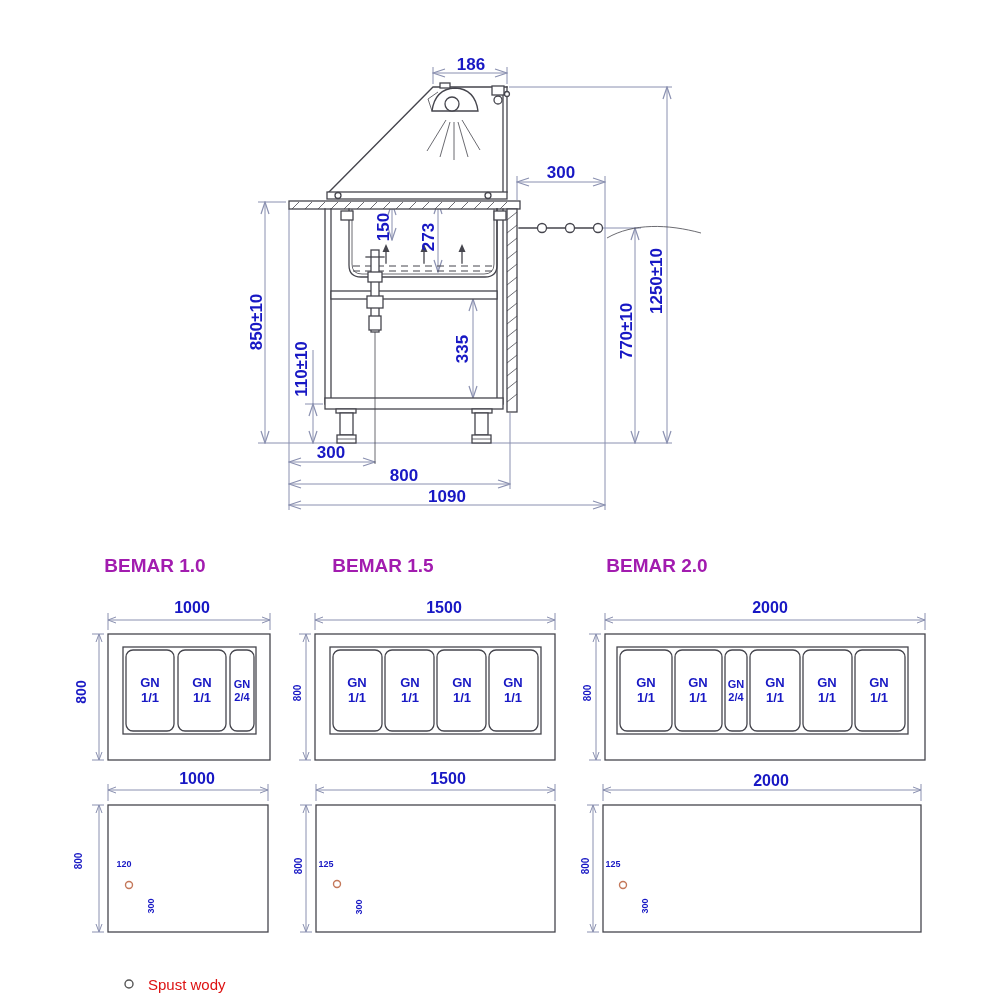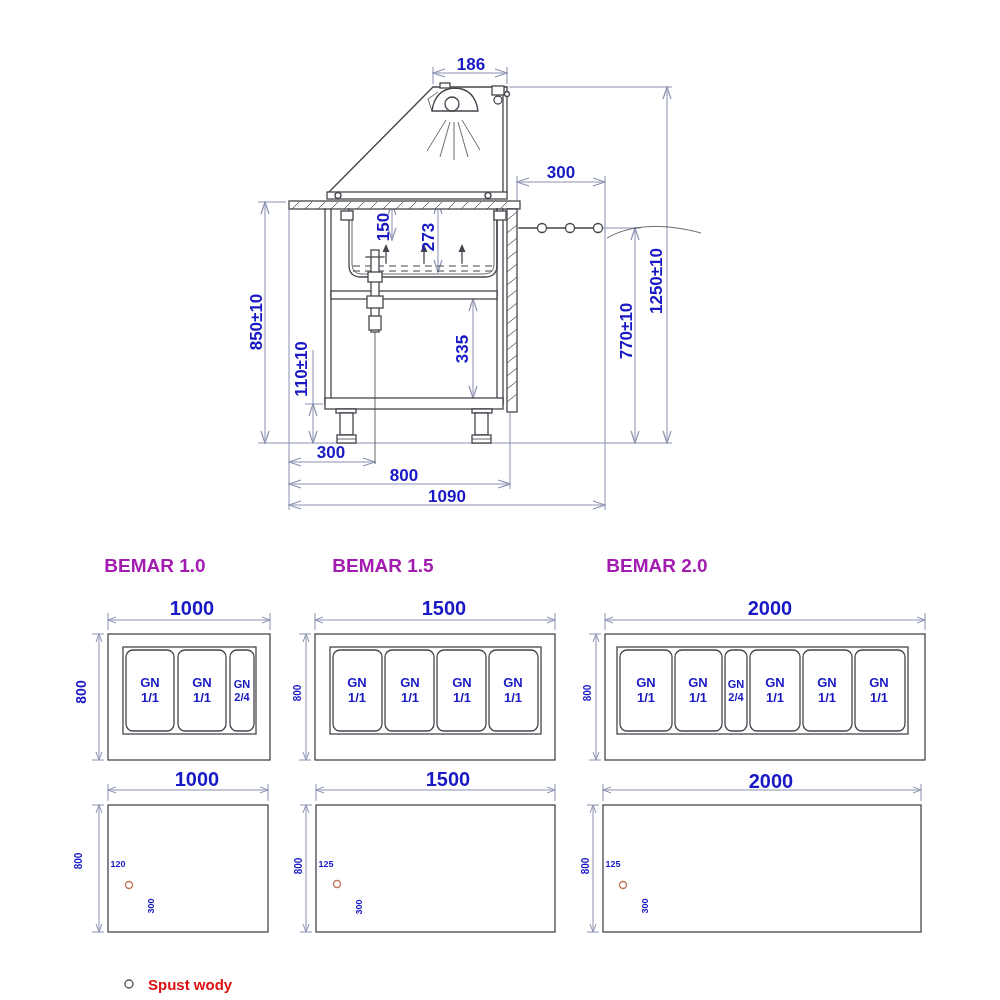--- a/index.html
+++ b/index.html
@@ -2,27 +2,27 @@
 <html><head>
 <meta charset="utf-8">
 <style>
   html,body{margin:0;padding:0;background:#fff}
   .page{position:relative;width:1000px;height:1000px;background:#fff;overflow:hidden;
         font-family:"Liberation Sans",sans-serif}
   svg{position:absolute;left:0;top:0}
   .lbl{position:absolute;font-weight:bold;color:#1818c4;transform:translate(-50%,-50%);
        white-space:nowrap;line-height:1}
   .rot{transform:translate(-50%,-50%) rotate(-90deg)}
-  .f17{font-size:17px}.f16{font-size:20px}.f14{font-size:14px}.f10{font-size:10px}.f9{font-size:9px}
+  .f17{font-size:17px}.f16{font-size:16px}.f14{font-size:14px}.f10{font-size:10px}.f9{font-size:9px}
   .title{font-size:30px;color:#1111cc;letter-spacing:.5px}
   .mtitle{font-size:19px;color:#a21caf}
   .gn{position:absolute;display:flex;flex-direction:column;align-items:center;
       transform:translate(-50%,-50%);font-weight:bold;color:#1818c4;font-size:13px;line-height:1.15}
   .gnsm{font-size:11px}
-  .legend-label{position:absolute;transform:translateY(-50%);color:#dd1111;font-weight:bold;font-size:15px;white-space:nowrap}
+  .legend-label{position:absolute;transform:translateY(-50%);color:#dd1111;font-weight:normal;font-size:15px;white-space:nowrap}
   
   .o{stroke:#45454d;stroke-width:1.3;fill:none;stroke-linecap:square}
   .of{stroke:#45454d;stroke-width:1.3;fill:#fff}
   .th{stroke:#45454d;stroke-width:.8;fill:none}
   .wd{stroke:#45454d;stroke-width:1;fill:none;stroke-dasharray:7 5}
   .dm{stroke:#8a90b0;stroke-width:1;fill:none}
   .drain{stroke:#c4785a;stroke-width:1.4;fill:#fff}
 </style>
 </head>
 <body>
@@ -314,21 +314,21 @@
     <span>GN</span>
       <span>1/1</span>
     </div>
   <div class="gn" style="left:879px;top:691px">
     <span>GN</span>
       <span>1/1</span>
     </div>
 
   <div class="lbl f16" style="left:197px;top:779px">1000</div>
   <div class="lbl f10 rot" style="left:79px;top:861px">800</div>
-  <div class="lbl f9" style="left:118px;top:864px">120</div>
+  <div class="lbl f9" style="left:124px;top:864px">120</div>
   <div class="lbl f9 rot" style="left:151px;top:906px">300</div>
 
   <div class="lbl f16" style="left:448px;top:779px">1500</div>
   <div class="lbl f10 rot" style="left:299px;top:866px">800</div>
   <div class="lbl f9" style="left:326px;top:864px">125</div>
   <div class="lbl f9 rot" style="left:359px;top:907px">300</div>
 
   <div class="lbl f16" style="left:771px;top:781px">2000</div>
   <div class="lbl f10 rot" style="left:586px;top:866px">800</div>
   <div class="lbl f9" style="left:613px;top:864px">125</div>

